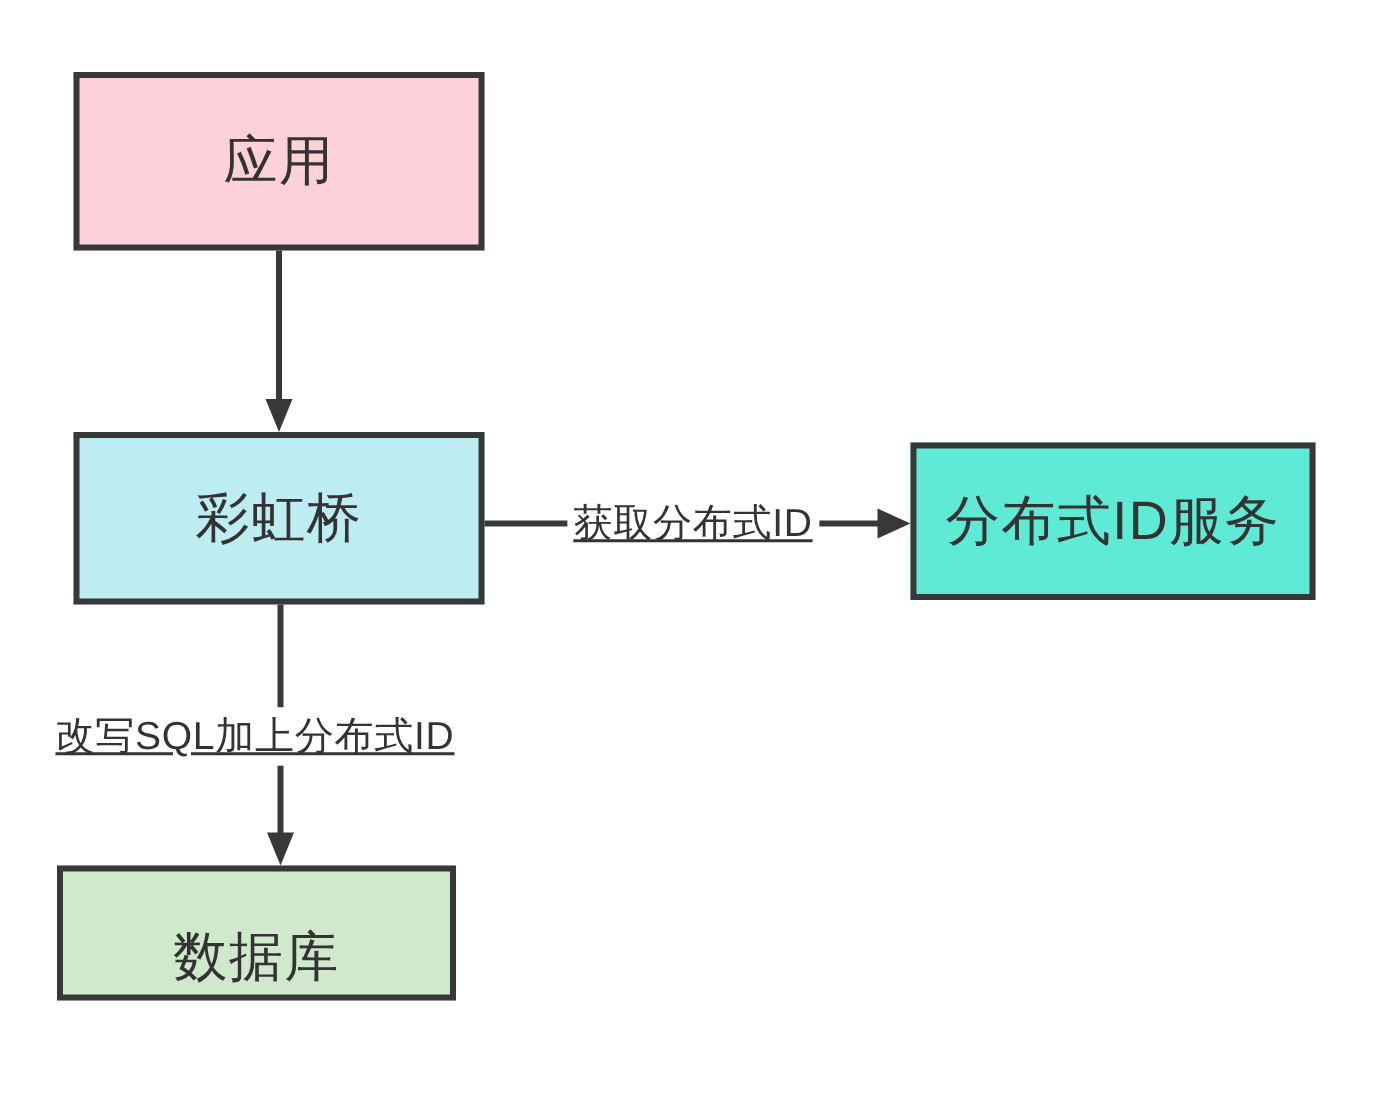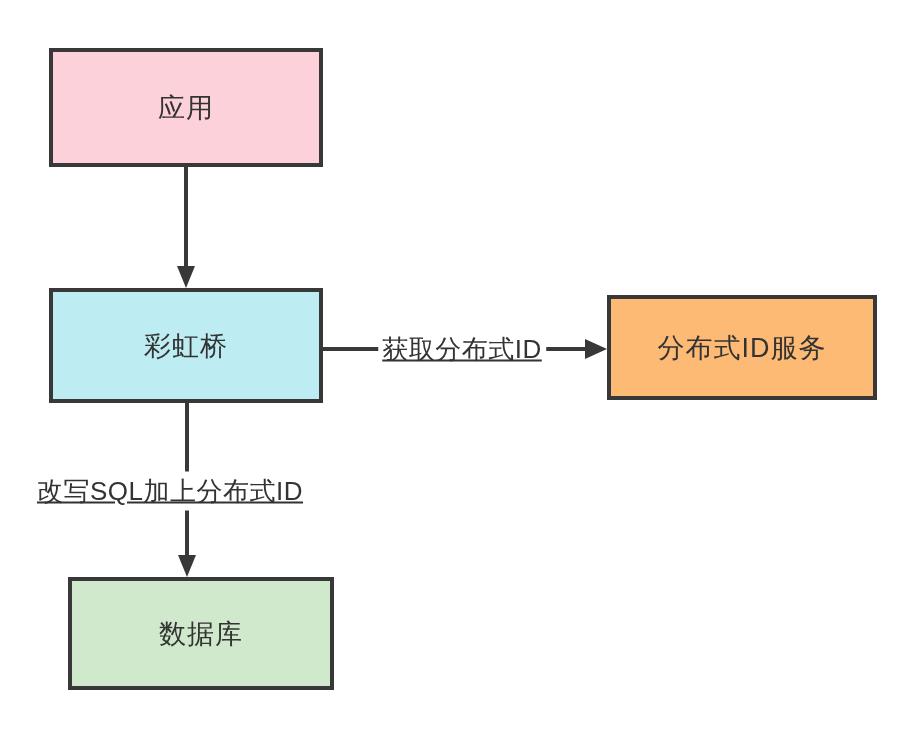--- a/index.html
+++ b/index.html
@@ -20,27 +20,27 @@
     background: var(--canvas-bg);
     overflow: hidden;
   }
   .node {
     position: absolute;
     border: 4px solid var(--stroke);
     display: flex;
     align-items: center;
     justify-content: center;
     color: var(--text);
-    font-size: 27px;
+    font-size: 36px;
     letter-spacing: 1px;
   }
   .node-app      { left: 49px;  top: 48px;  width: 274px; height: 119px; }
   .node-bridge   { left: 49px;  top: 288px; width: 274px; height: 115px; }
   .node-idsvc    { left: 607px; top: 295px; width: 270px; height: 105px; }
-  .node-db       { left: 68px;  top: 577px; width: 266px; height: 113px; }
+  .node-db       { left: 38px;  top: 577px; width: 266px; height: 90px; align-items: flex-end; }
 
   .vline {
     position: absolute;
     width: 4px;
     background: var(--stroke);
   }
   .hline {
     position: absolute;
     height: 4px;
     background: var(--stroke);
@@ -97,21 +97,21 @@
 <div class="canvas">
 
   <div class="node node-app" style="background-color: rgb(253, 209, 217);">
     <span>应用</span>
   </div>
 
   <div class="node node-bridge" style="background-color: rgb(189, 237, 242);">
     <span>彩虹桥</span>
   </div>
 
-  <div class="node node-idsvc" style="background-color: #fdba74;">
+  <div class="node node-idsvc" style="background-color: #5eead4;">
     <span>分布式ID服务</span>
   </div>
 
   <div class="node node-db" style="background-color: rgb(208, 232, 204);">
     <span>数据库</span>
   </div>
 
   <div class="vline line-app-bridge"></div>
   <div class="arrowhead head-down head-app-bridge"></div>
 

